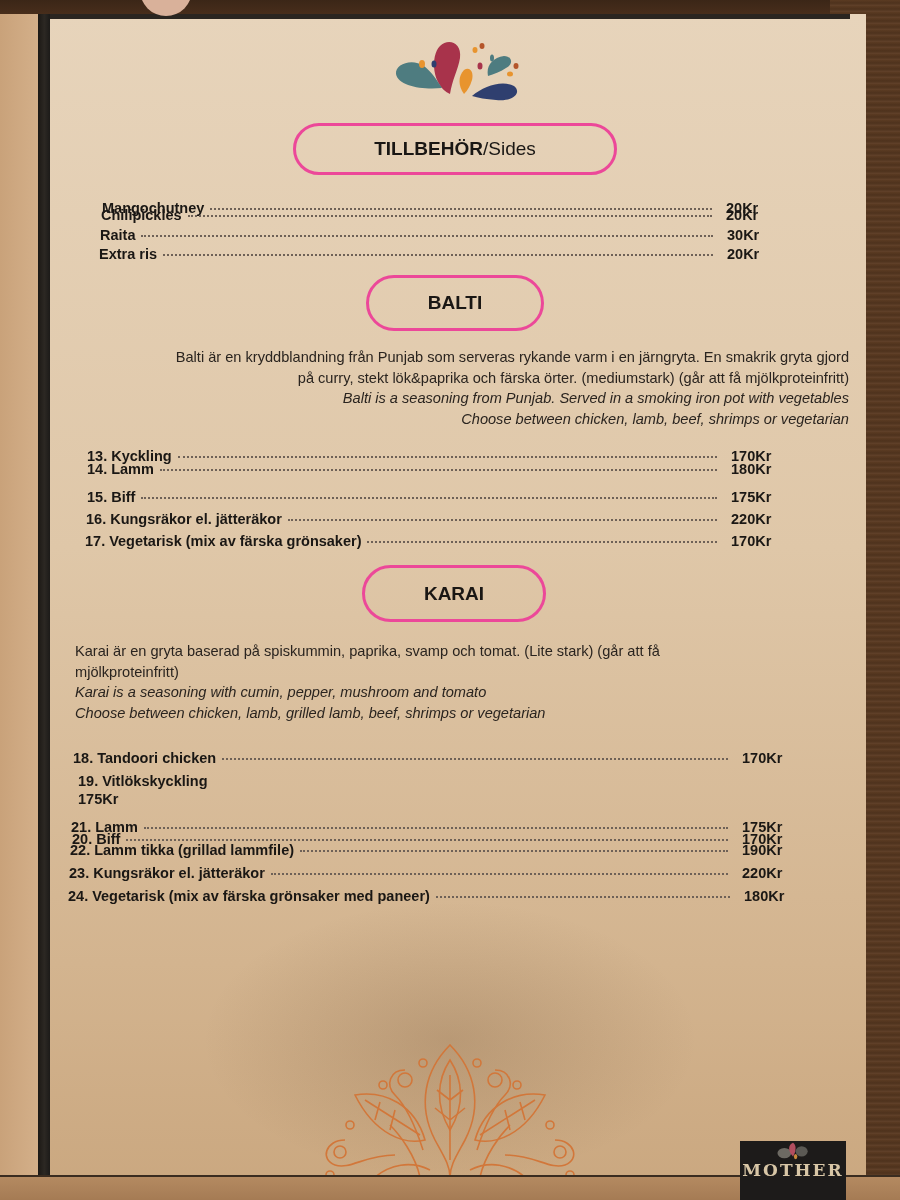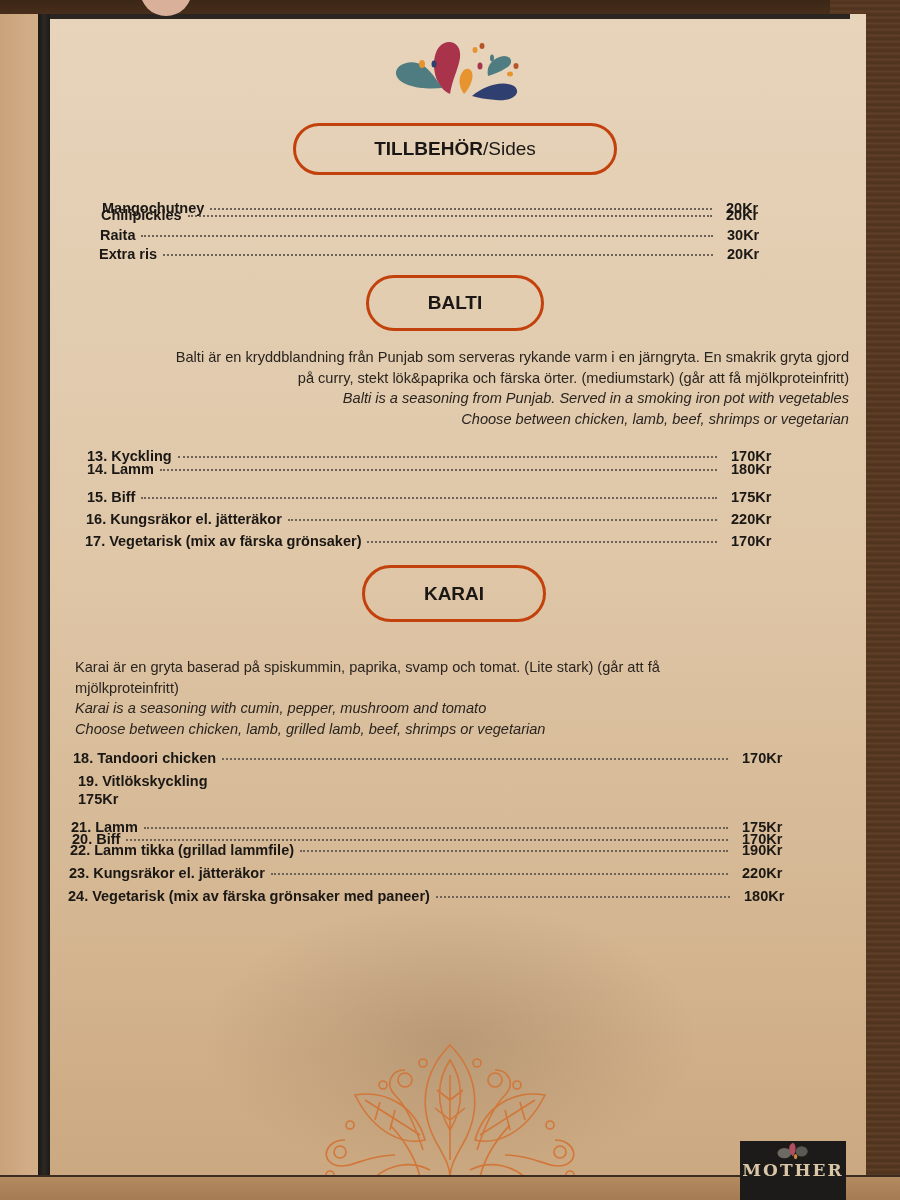--- a/index.html
+++ b/index.html
@@ -48,21 +48,21 @@
   }
   
   .shadow {
     position: absolute; left: 200px; top: 900px; width: 500px; height: 280px;
     background: radial-gradient(ellipse at center, rgba(80,50,25,0.18), rgba(80,50,25,0) 70%);
   }
 
   .logo { position: absolute; left: 392px; top: 36px; width: 130px; height: 66px; }
 
   .pill {
-    position: absolute; border: 3px solid #c2410c; border-radius: 30px;
+    position: absolute; border: 3px solid #ec4899; border-radius: 30px;
     display: flex; align-items: center; justify-content: center;
     font-size: 19px; color: #1a1714;
   }
   .pill b { font-weight: 700; }
   .pill .light { font-weight: 400; }
 
   .row {
     position: absolute; display: flex; align-items: baseline;
     font-size: 14.5px; font-weight: 700; color: #1a1714; height: 20px;
   }
@@ -181,21 +181,21 @@
 <div class="row" style="left:85px;top:533px;width:702px;">
   <span class="name">17. Vegetarisk (mix av färska grönsaker)</span>
     <span class="dots"></span>
     <span class="price">170Kr</span>
 </div>
 
 <div class="pill" style="left:362px;top:565px;width:184px;height:57px;">
   <b>KARAI</b>
 </div>
 
-<div class="desc" style="left:75px;top:641px;width:760px;margin-top:16px;">
+<div class="desc" style="left:75px;top:641px;width:760px;">
   <div>Karai är en gryta baserad på spiskummin, paprika, svamp och tomat.  (Lite stark) (går att få</div>
   <div>mjölkproteinfritt)</div>
   <div class="it">Karai is a seasoning with cumin, pepper, mushroom and tomato</div>
   <div class="it">Choose between chicken, lamb, grilled lamb, beef, shrimps or vegetarian</div>
 </div>
 
 <div class="row" style="left:73px;top:750px;width:725px;">
   <span class="name">18. Tandoori chicken</span>
     <span class="dots"></span>
     <span class="price">170Kr</span>

